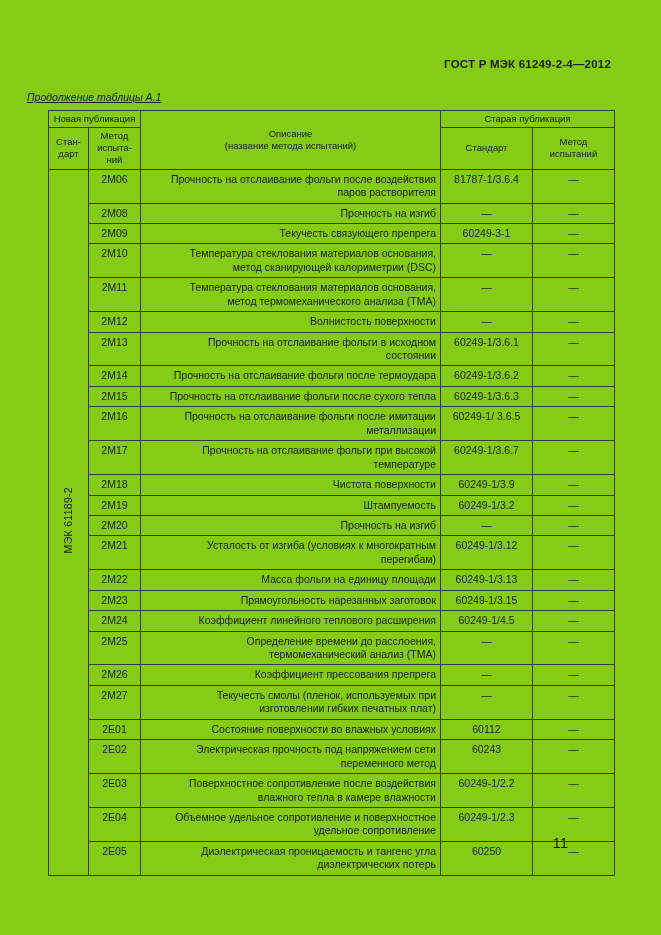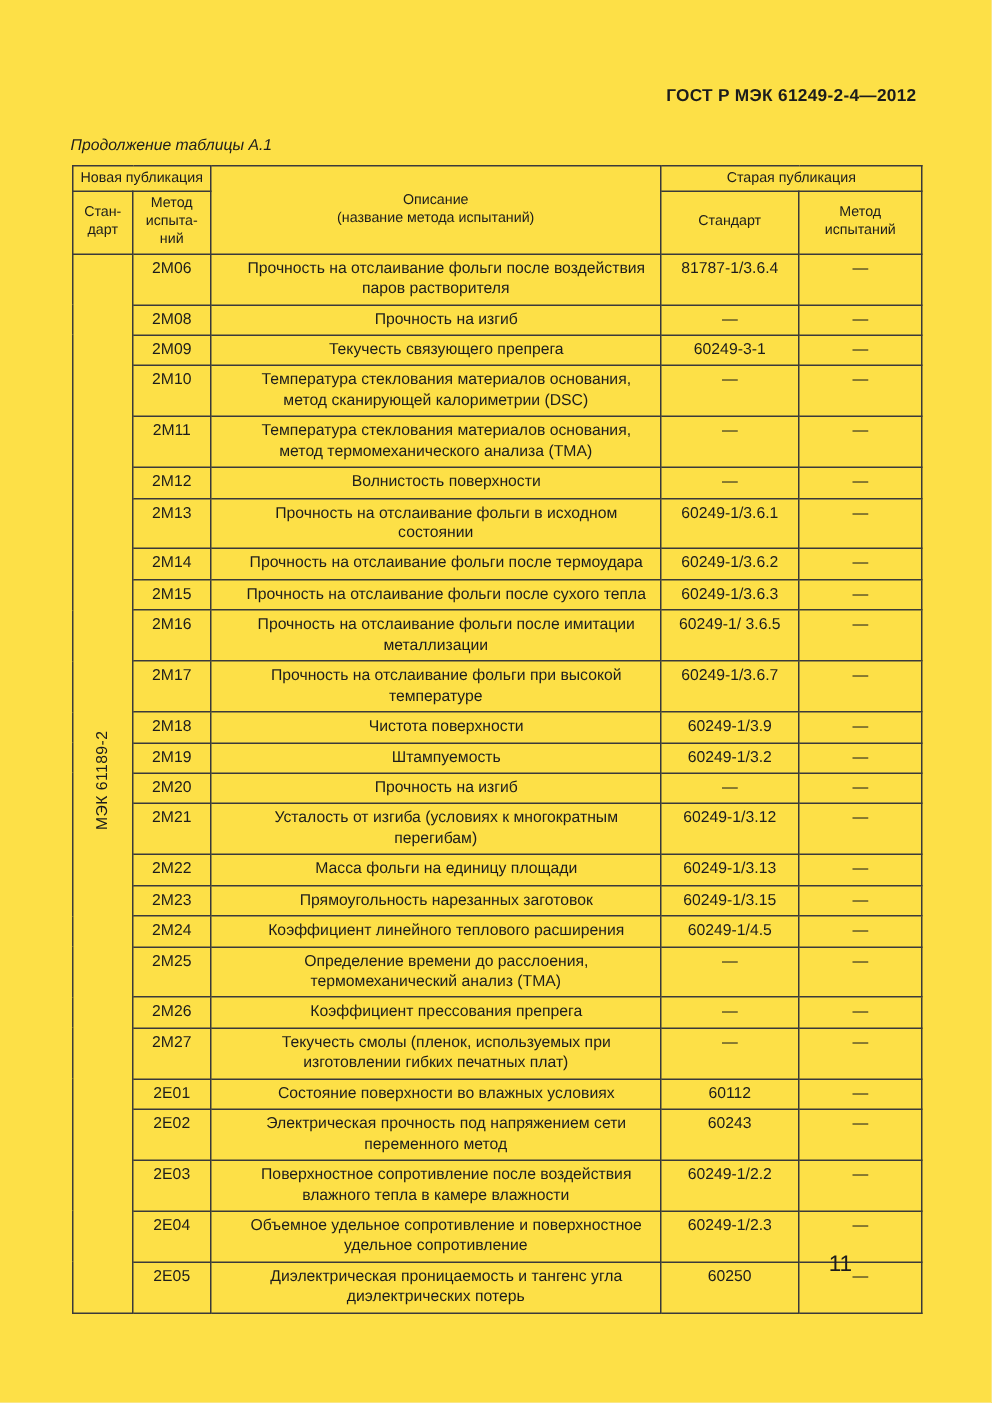--- a/index.html
+++ b/index.html
@@ -5,29 +5,29 @@
   html,body{margin:0;padding:0;}
   body{
     width:661px;height:935px;
     background:#f4f4f2;
     font-family:"Liberation Sans", sans-serif;
     color:#1c1c1c;
     position:relative;
   }
   .page{
     position:absolute;inset:0;
-    background:#fde047;
+    background:#84cc16;
   }
   .header-right{
     position:absolute;top:58px;right:50px;
     font-size:11.5px;font-weight:bold;letter-spacing:.2px;
   }
   .caption{
-    position:absolute;top:91px;left:47px;
-    font-size:10.5px;font-style:italic;
+    position:absolute;top:91px;left:27px;
+    font-size:10.5px;font-style:italic;text-decoration:underline;
   }
   .table-wrap{
     position:absolute;top:110px;left:48px;width:566px;
   }
   table{
     border-collapse:collapse;width:100%;
     font-size:10.5px;line-height:1.28;
     table-layout:fixed;
   }
   col.col-std{width:40px;}
@@ -42,21 +42,21 @@
     font-weight:normal;
   }
   thead th{
     font-size:9.5px;
     text-align:center;
     vertical-align:middle;
     white-space:pre-line;
     padding:2px 0;
   }
   td.c-method{text-align:center;}
-  td.c-desc{text-align:center;}
+  td.c-desc{text-align:right;}
   td.c-desc .ind{text-indent:14px;display:block;}
   td.c-oldstd{text-align:center;}
   td.c-oldmethod{text-align:center;}
   td.c-group{
     text-align:center;vertical-align:middle;padding:0;
   }
   .vertical-text{
     writing-mode:vertical-rl;
     transform:rotate(180deg);
     display:inline-block;

